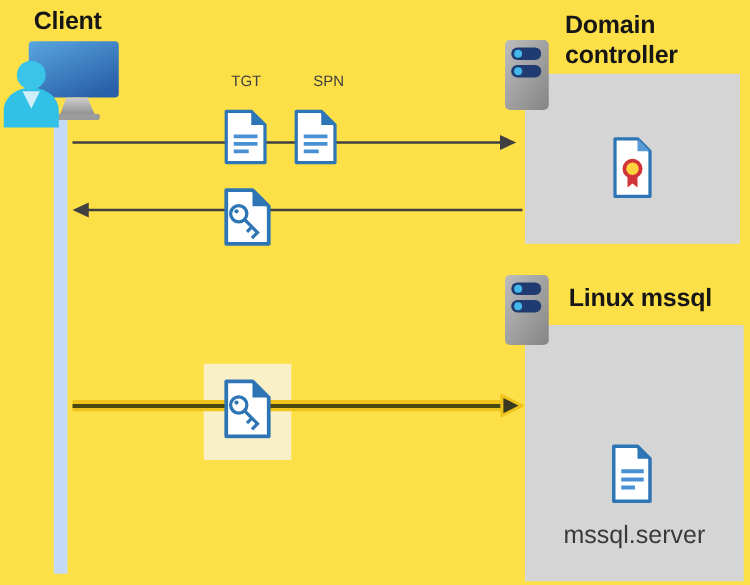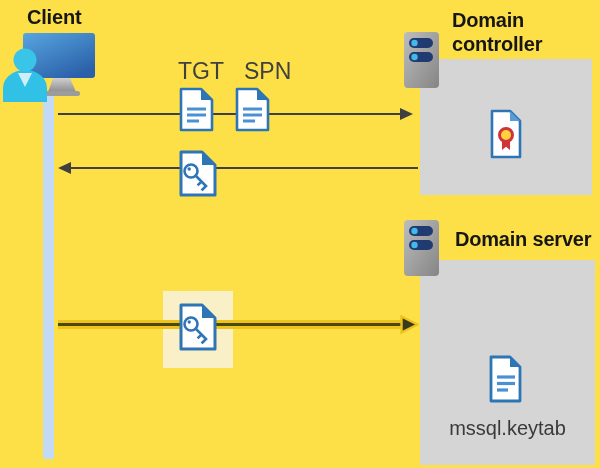--- a/index.html
+++ b/index.html
@@ -14,21 +14,21 @@
   .abs { position: absolute; }
 
   .heading {
     font-size: 20px;
     font-weight: bold;
     color: #161616;
     line-height: 24px;
     letter-spacing: -0.2px;
   }
   .ticket-label {
-    font-size: 23px;
+    font-size: 12px;
     color: #404040;
     text-align: center;
   }
   .keytab-label {
     font-size: 20px;
     color: #3a3a3a;
     text-align: center;
   }
 
   .gray-box { background: #d5d5d5; }
@@ -70,21 +70,21 @@
 
 <div class="canvas">
 
   <div class="abs lifeline z1" style="left:43px; top:95px; height:364px;"></div>
 
   <div class="abs gray-box z1" style="left:420px; top:59px; width:172px; height:136px;"></div>
   <div class="abs gray-box z1" style="left:420px; top:260px; width:175px; height:205px;"></div>
 
   <div class="abs heading z3" style="left:27px; top:5px;">Client</div>
   <div class="abs heading z3" style="left:452px; top:8px; width:150px;">Domain controller</div>
-  <div class="abs heading z3" style="left:455px; top:227px; width:145px;">Domain server</div>
+  <div class="abs heading z3" style="left:455px; top:227px; width:145px;">Linux mssql</div>
 
   <div class="abs z2" style="left:0px; top:28px; width:100px; height:76px;">
     <svg width="100" height="76" viewBox="0 0 100 76">
       <defs>
         <linearGradient id="monGrad" x1="0" y1="0" x2="0.7" y2="1">
           <stop offset="0" stop-color="#58a6e0"></stop>
             <stop offset="1" stop-color="#2a60a9"></stop>
         </linearGradient>
         <linearGradient id="standGrad" x1="0" y1="0" x2="0" y2="1">
           <stop offset="0" stop-color="#cfcfcf"></stop>
@@ -202,15 +202,15 @@
   <div class="abs z2" style="left:488px; top:355px; width:35px; height:48px;">
     <svg width="35" height="48" viewBox="0 0 35 48">
       <path d="M3,2 h19 l10,10 v34 h-29 z" fill="#ffffff" stroke="#2e75b6" stroke-width="2.8" stroke-linejoin="round"></path>
       <path d="M22,2 l10,10 h-10 z" fill="#2e75b6"></path>
       <line x1="9" y1="22" x2="27" y2="22" stroke="#4a90d5" stroke-width="3.2"></line>
       <line x1="9" y1="28.5" x2="27" y2="28.5" stroke="#4a90d5" stroke-width="3.2"></line>
       <line x1="9" y1="35" x2="20" y2="35" stroke="#4a90d5" stroke-width="3.2"></line>
     </svg>
   </div>
 
-  <div class="abs keytab-label z3" style="left:430px; top:417px; width:155px;">mssql.keytab</div>
+  <div class="abs keytab-label z3" style="left:430px; top:417px; width:155px;">mssql.server</div>
 
 </div>
 
 </body></html>

